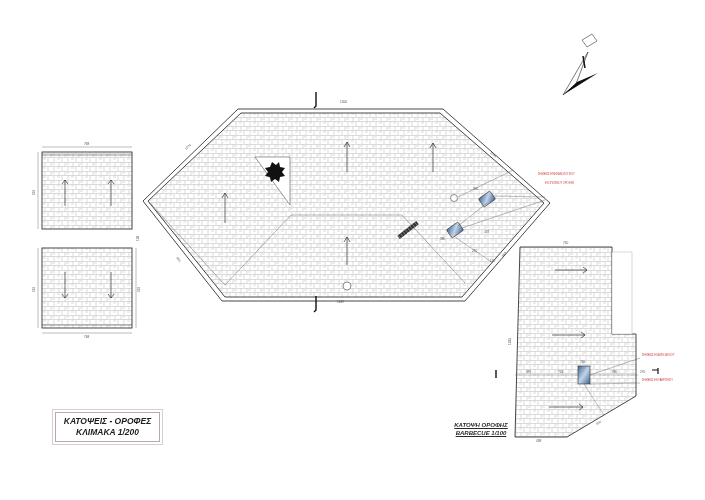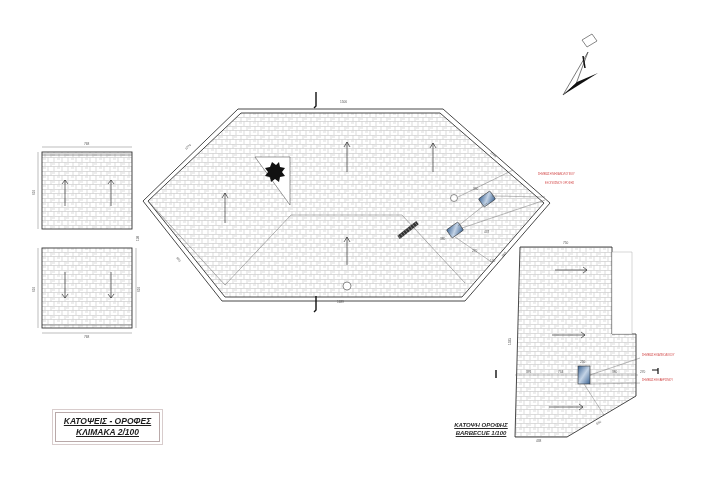--- a/index.html
+++ b/index.html
@@ -4,21 +4,21 @@
 <style>
   html, body { margin: 0; padding: 0; background: #ffffff; }
   body { width: 705px; height: 500px; position: relative; overflow: hidden; font-family: "Liberation Sans", sans-serif; }
   svg.sheet { position: absolute; left: 0; top: 0; }
   .title-box {
     position: absolute; left: 55px; top: 412px; width: 105px; height: 30px;
     border: 1px solid #b9a9a9; outline: 1px solid #d8cccc; outline-offset: 2px;
     text-align: center; font-style: italic; font-weight: bold; font-size: 8.5px;
     line-height: 11px; color: #1c1c1c; padding-top: 3px; box-sizing: border-box;
   }
-  .title-box span { display: block; text-decoration: underline; }
+  .title-box span { display: block; }
   .bbq-title {
     position: absolute; left: 445px; top: 421px; width: 72px;
     text-align: center; font-style: italic; font-weight: bold; font-size: 6px;
     line-height: 8px; color: #2a2a2a;
   }
   .bbq-title span { display: block; text-decoration: underline; }
   .dim { font-family: "Liberation Sans", sans-serif; font-size: 3.2px; fill: #555; }
   .note { font-family: "Liberation Sans", sans-serif; font-size: 2.6px; fill: #d04040; }
 </style>
 </head>
@@ -159,19 +159,19 @@
     <text class="dim" x="526" y="373">376</text>
     <text class="dim" x="558" y="373">734</text>
     <text class="dim" x="580" y="363">250</text>
     <text class="dim" x="612" y="373">380</text>
     <text class="dim" x="640" y="373">270</text>
   </g>
 </svg>
 
 <div class="title-box">
   <span>ΚΑΤΟΨΕΙΣ - ΟΡΟΦΕΣ</span>
-  <span>ΚΛΙΜΑΚΑ 2/100</span>
+  <span>ΚΛΙΜΑΚΑ 1/200</span>
 </div>
 
 <div class="bbq-title">
   <span>ΚΑΤΟΨΗ ΟΡΟΦΗΣ</span>
   <span>BARBECUE 1/100</span>
 </div>
 
 </body></html>

